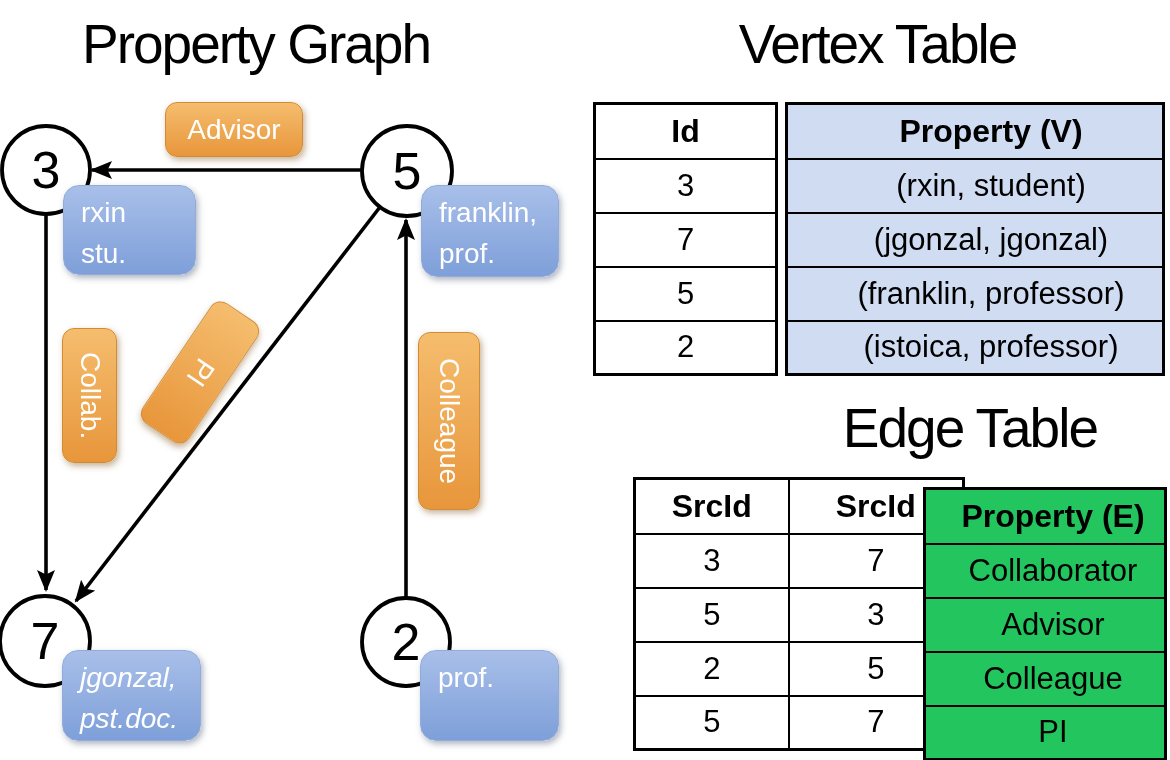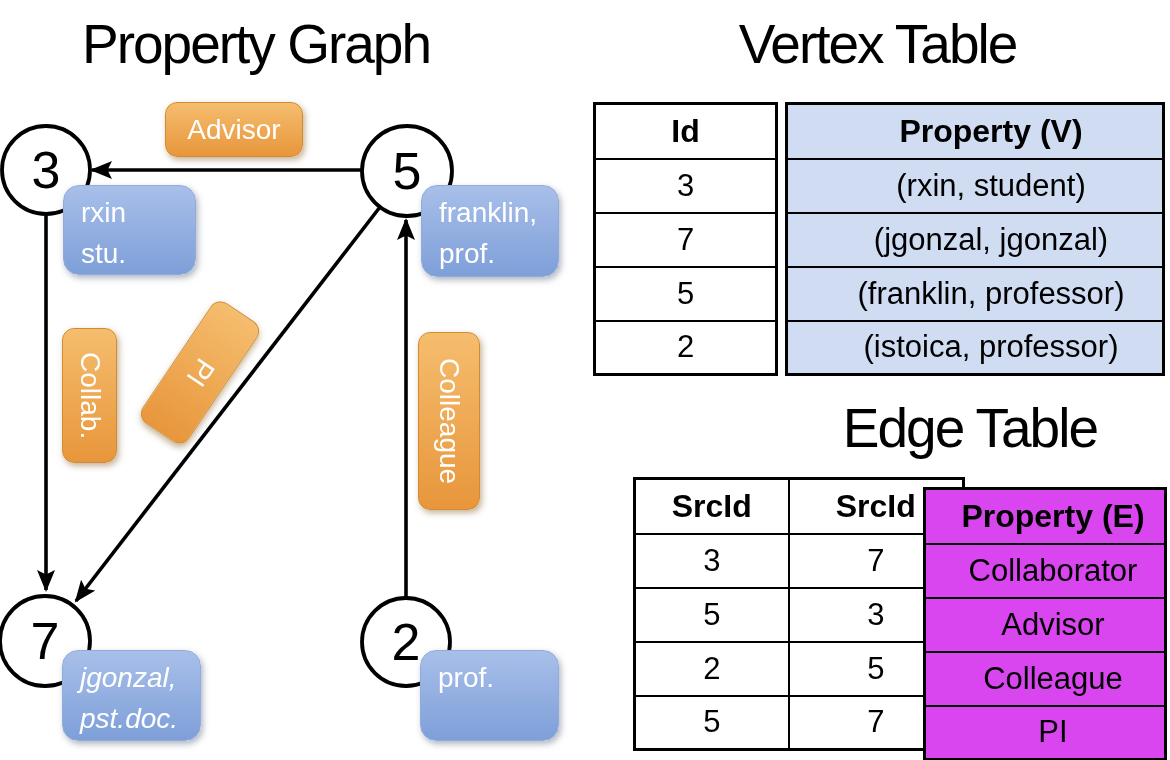--- a/index.html
+++ b/index.html
@@ -51,21 +51,21 @@
   .vtext { writing-mode:vertical-rl; }
 
   .dtable { position:absolute; border-collapse:collapse; table-layout:fixed; border:3px solid #000; }
   .dtable td {
     border:2px solid #000; text-align:center; vertical-align:middle;
     font-size:31px; font-weight:300; padding:0; overflow:hidden; white-space:nowrap;
   }
   .dtable td.hdr { font-weight:bold; font-size:32px; }
   tr.rh { height:55px; } tr.rd { height:54px; }
   td.blue { background:#cfdcf2;padding-left:32px; }
-  td.tan  { background:#d946ef;padding-left:16px; }
+  td.tan  { background:#22c55e;padding-left:16px; }
 
   #vt-id   { left:593px; top:102px; width:185px; }
   #vt-prop { left:785px; top:102px; width:380px; }
   #et-ids  { left:588px; top:477px; width:329px;margin-left:45px; }
   #et-prop { left:923px; top:487px; width:244px; }
 </style>
 </head>
 <body>
 
 <div class="canvas">

